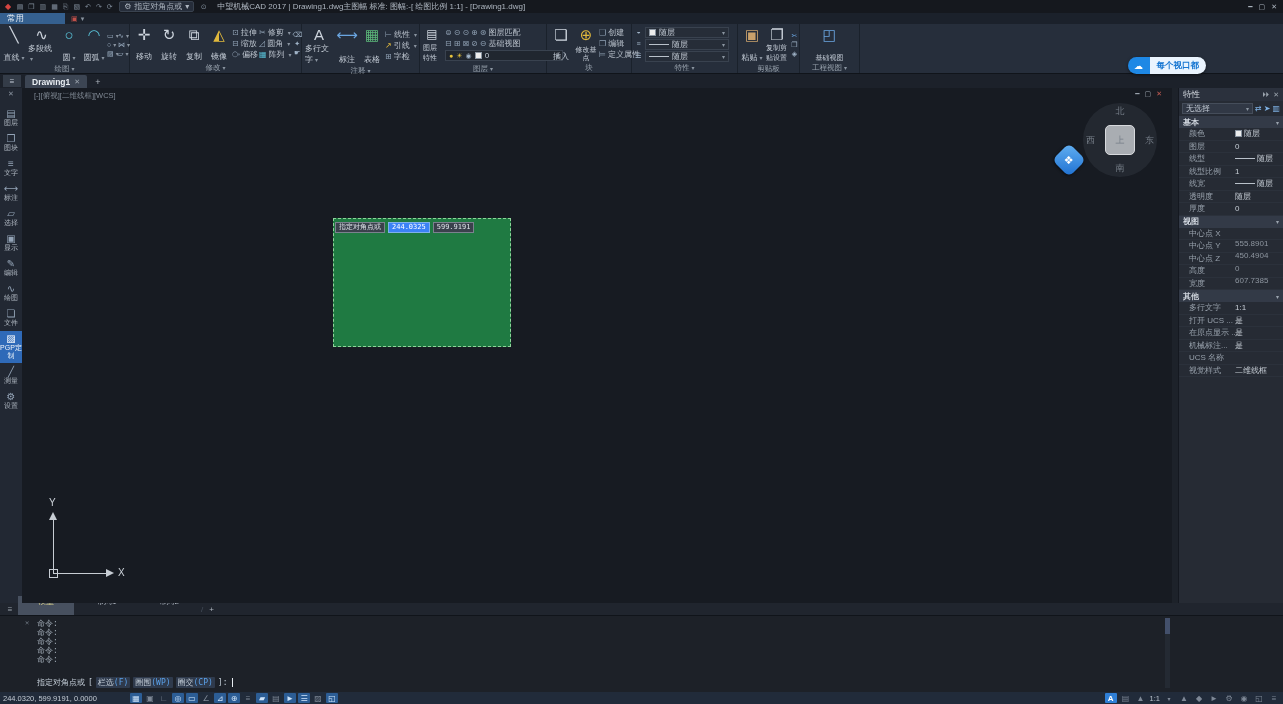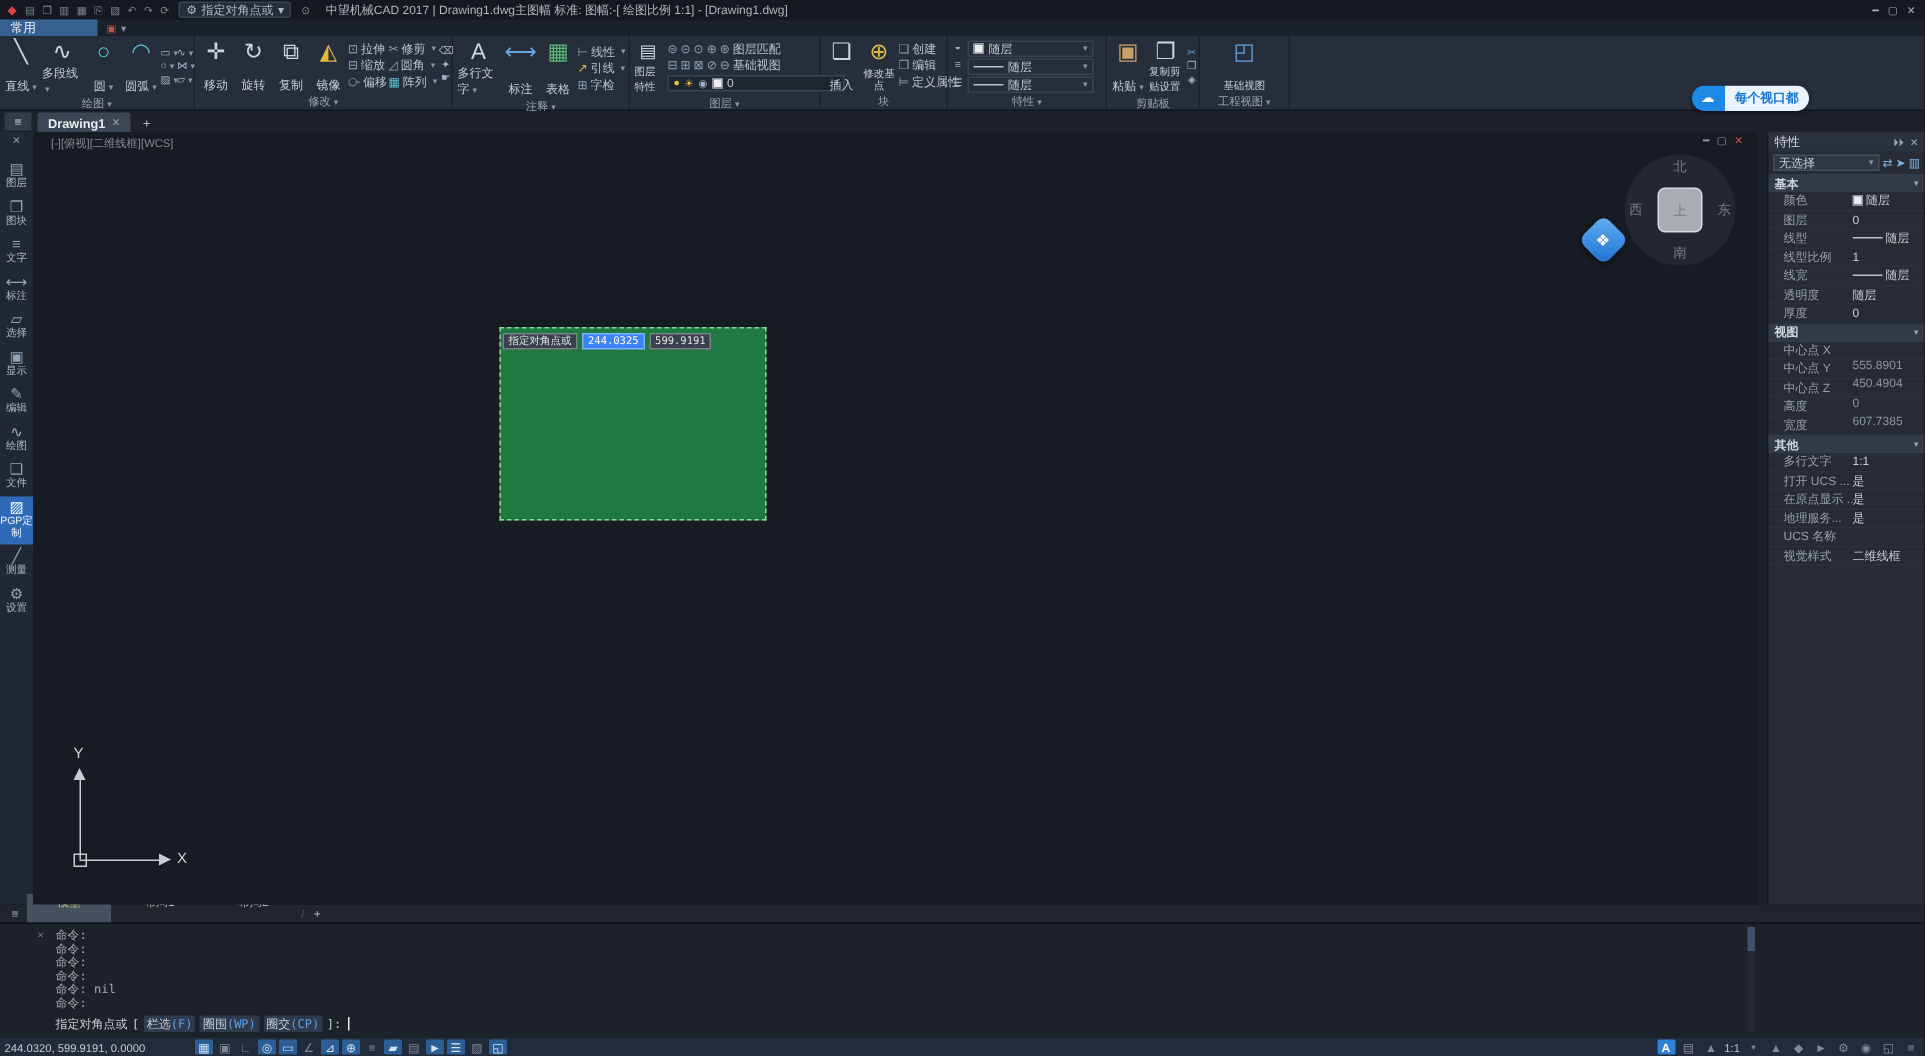--- a/index.html
+++ b/index.html
@@ -690,21 +690,21 @@
         </div>
           <div class="prow">
           <span class="plabel">打开 UCS ...</span>
           <span class="pvalue">是</span>
         </div>
           <div class="prow">
           <span class="plabel">在原点显示 ...</span>
           <span class="pvalue">是</span>
         </div>
           <div class="prow">
-          <span class="plabel">地理服务...</span>
+          <span class="plabel">机械标注...</span>
           <span class="pvalue">是</span>
         </div>
           <div class="prow">
           <span class="plabel">UCS 名称</span>
           <span class="pvalue"></span>
         </div>
           <div class="prow">
           <span class="plabel">视觉样式</span>
           <span class="pvalue">二维线框</span>
         </div>
@@ -726,21 +726,20 @@
   </div>
 
   <div class="cmd">
     <span class="cmd-gutter">✕</span>
     <div>
 
     <div class="cmd-line">命令:</div>
         <div class="cmd-line">命令:</div>
         <div class="cmd-line">命令:</div>
         <div class="cmd-line">命令:</div>
-        <div class="cmd-line">命令: nil</div>
         <div class="cmd-line">命令:</div>
       </div>
     <div class="cmd-prompt">
       <span>指定对角点或</span>
       <span>[</span>
       <span class="chip"><span>栏选</span><b>(F)</b></span>
       <span class="chip"><span>圈围</span><b>(WP)</b></span>
       <span class="chip"><span>圈交</span><b>(CP)</b></span>
       <span>]:</span>
       <span class="cursor"></span>

